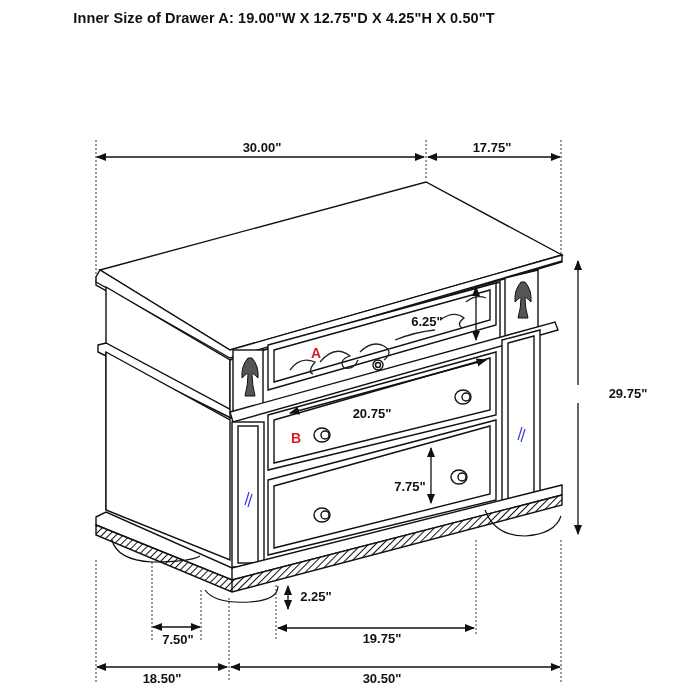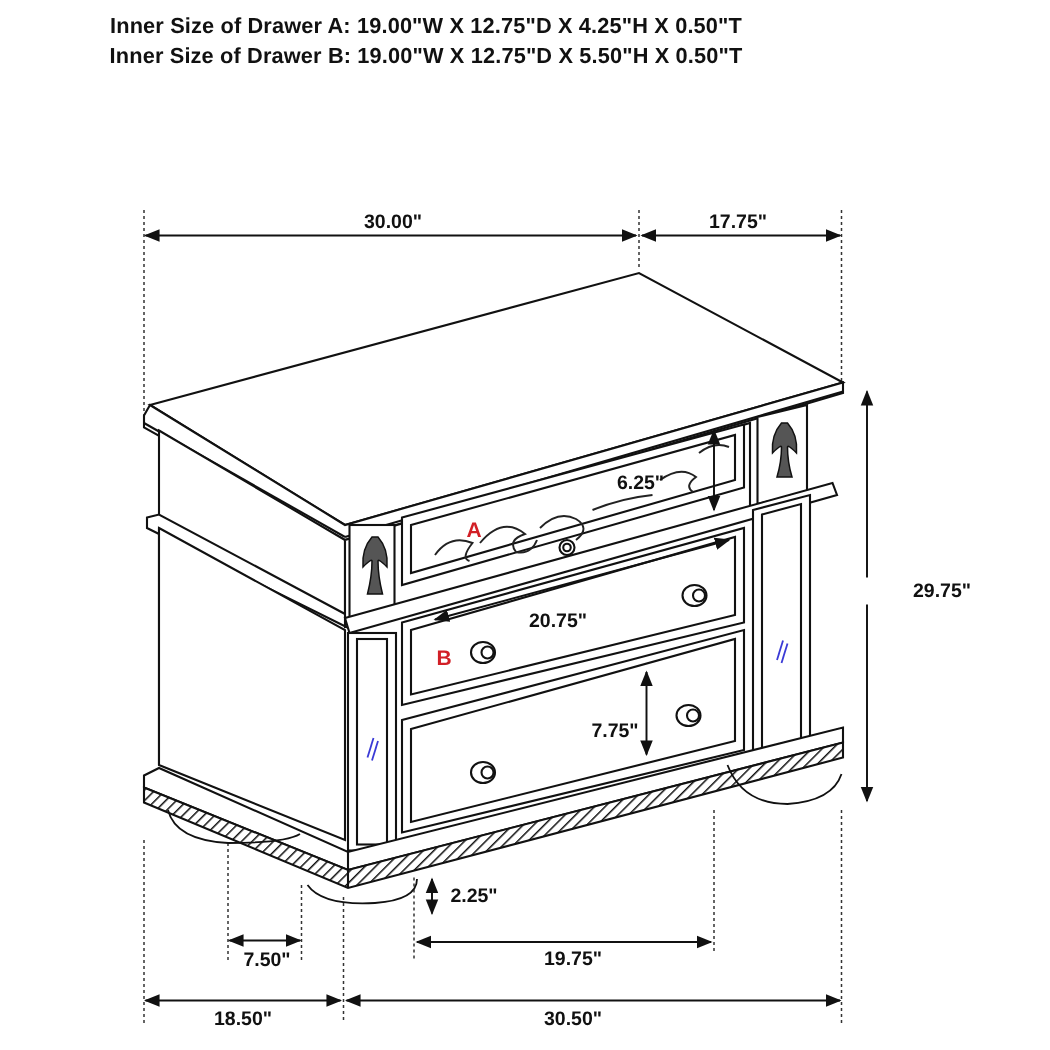--- a/index.html
+++ b/index.html
@@ -8,21 +8,20 @@
     .header .line { font-weight: bold; font-size: 14.5px; color: #111; line-height: 20px; letter-spacing: 0.1px; }
     svg.drawing { position: absolute; left: 0; top: 0; }
     .dimlabel { font-family: "Liberation Sans", sans-serif; font-weight: bold; font-size: 13px; fill: #111; }
     .marker { font-family: "Liberation Sans", sans-serif; font-weight: bold; font-size: 14px; }
   </style>
 </head>
 <body>
 
 <div class="header">
   <div class="line">Inner Size of Drawer A: 19.00"W X 12.75"D X 4.25"H X 0.50"T</div>
-  <div class="line">Inner Size of Drawer B: 19.00"W X 12.75"D X 5.50"H X 0.50"T</div>
 </div>
 
 <svg class="drawing" width="700" height="700" viewBox="0 0 700 700">
   <defs>
     <marker id="ah" viewBox="0 0 10 10" refX="9" refY="5" markerWidth="8" markerHeight="8" orient="auto-start-reverse">
       <path d="M0,1 L10,5 L0,9 z" fill="#111"></path>
     </marker>
     <pattern id="rope" width="5" height="5" patternUnits="userSpaceOnUse" patternTransform="rotate(45)">
       <rect width="5" height="5" fill="#fff"></rect>
       <line x1="0" y1="0" x2="0" y2="5" stroke="#111" stroke-width="2"></line>

